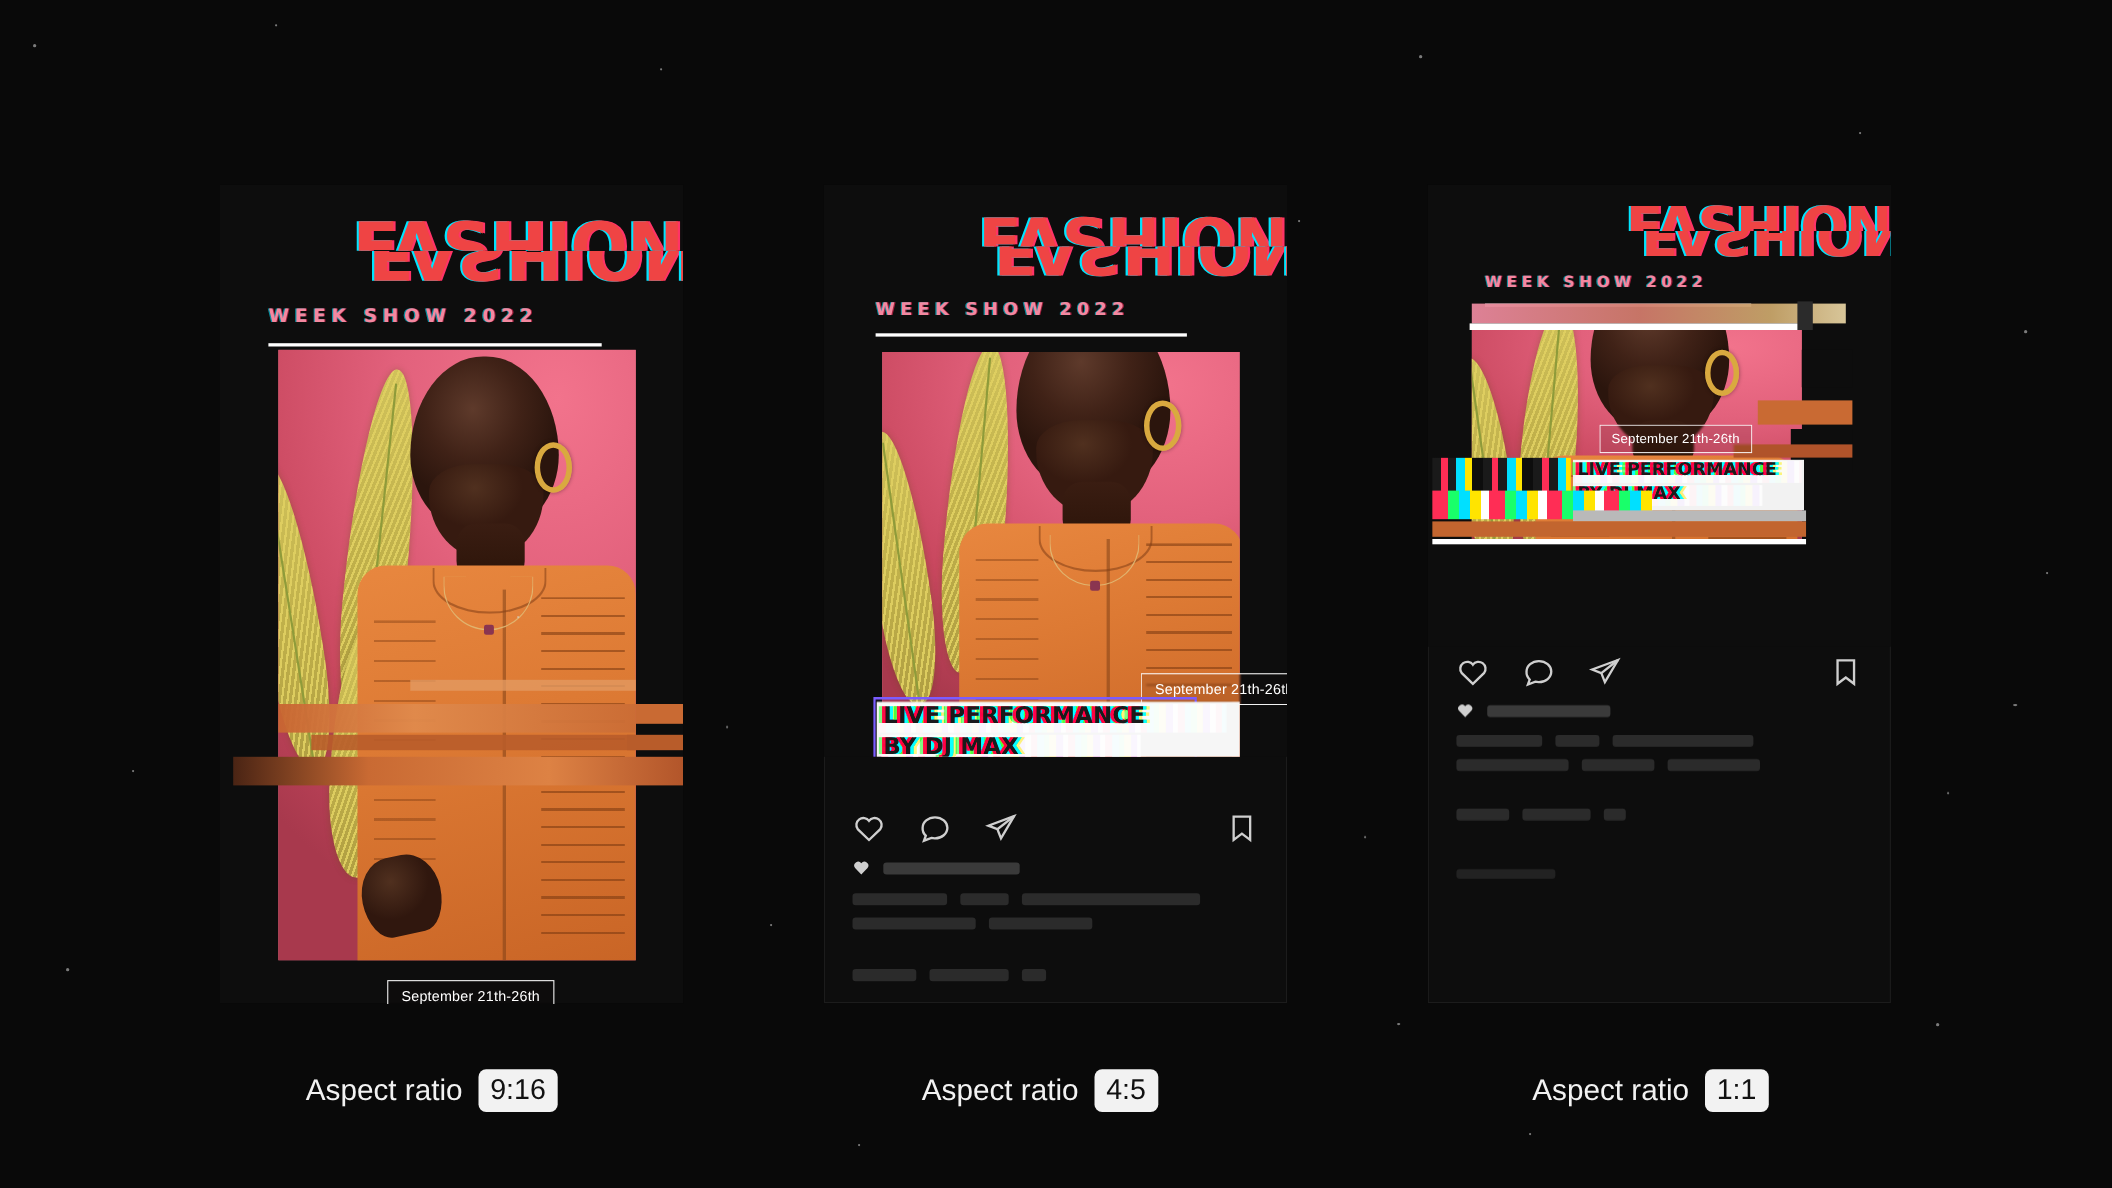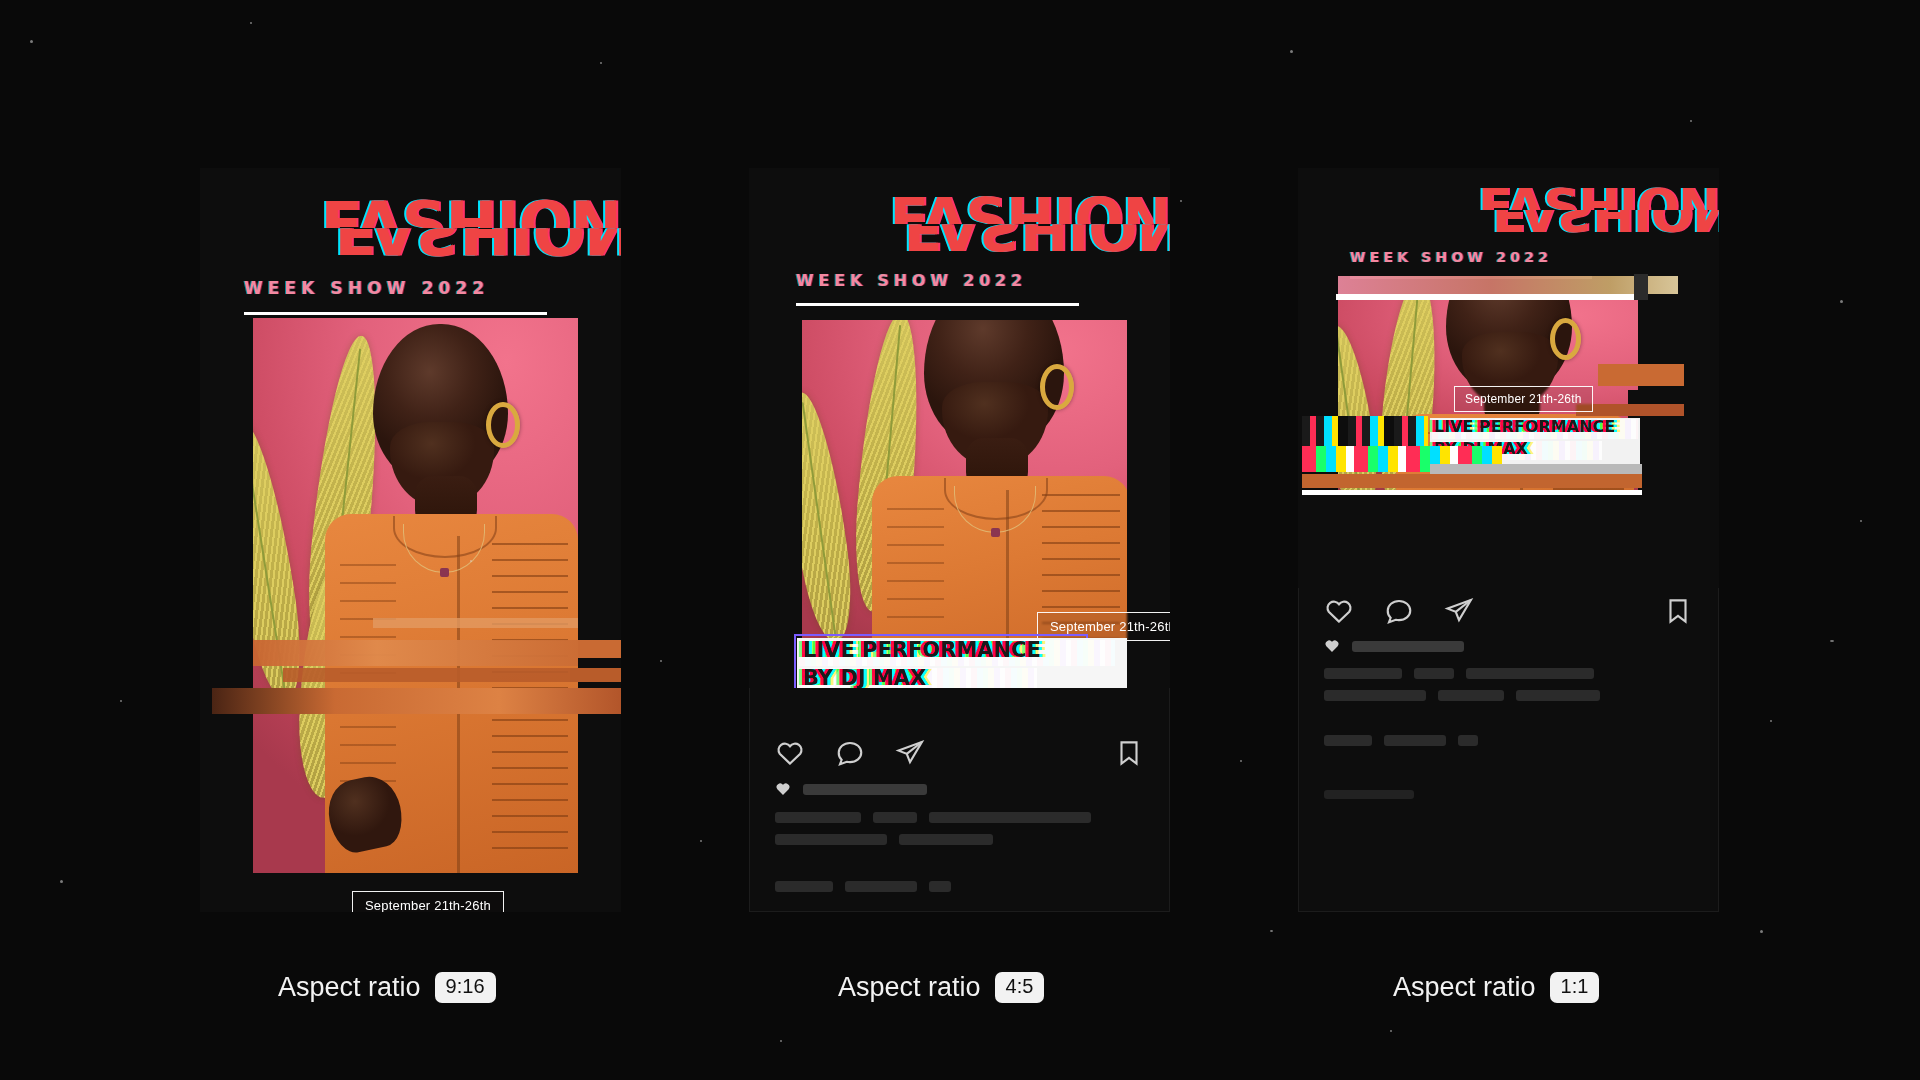--- a/index.html
+++ b/index.html
@@ -217,21 +217,21 @@
   .cap .row{display:flex;gap:12px;margin-bottom:11px;}
 
   
   .ar{
     position:absolute;
     display:flex;align-items:center;gap:14px;
     color:#f2f2f2;font-size:27px;
   }
   .ar .val{
     background:#f2f2f2;color:#111;
-    font-size:20px;font-weight:400;
+    font-size:26px;font-weight:400;
     padding:2px 11px 4px;border-radius:7px;
     line-height:1.25;
   }
 </style>
 </head>
 <body>
 
 <div class="stage">
 
   <div class="card c1">

